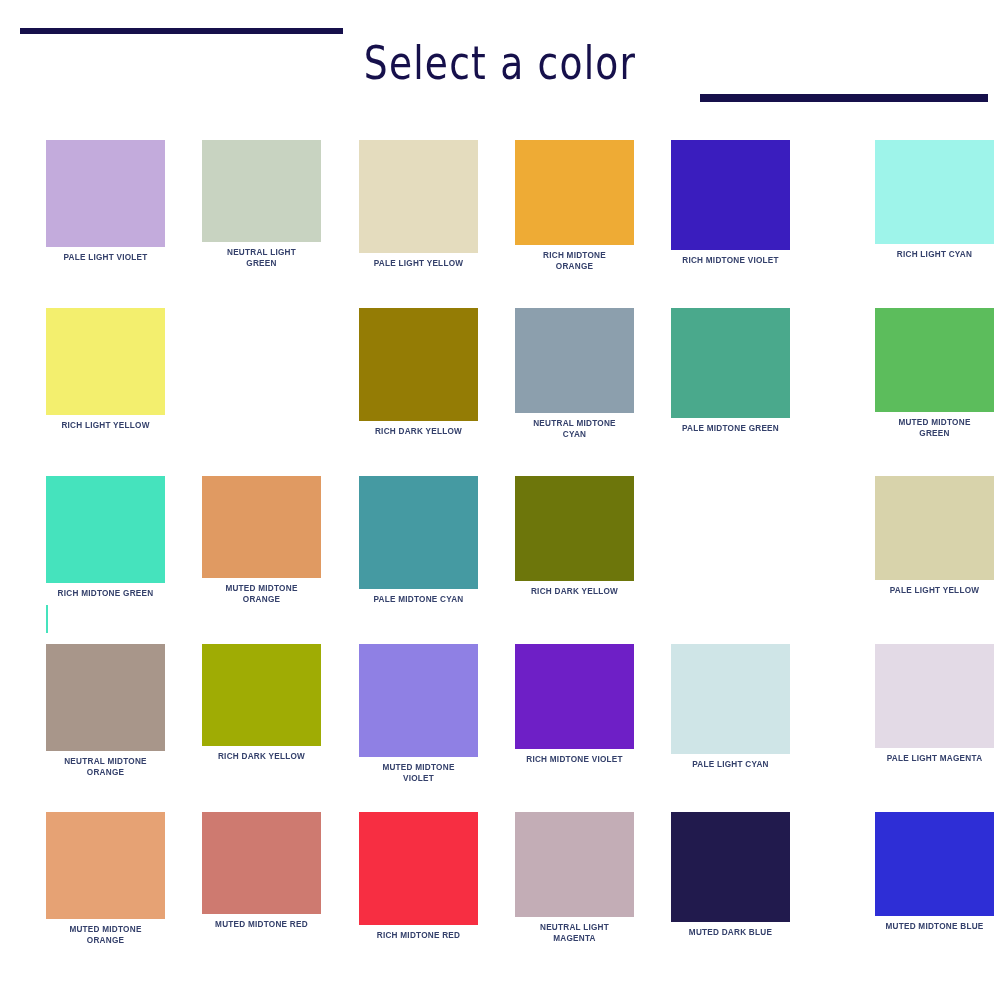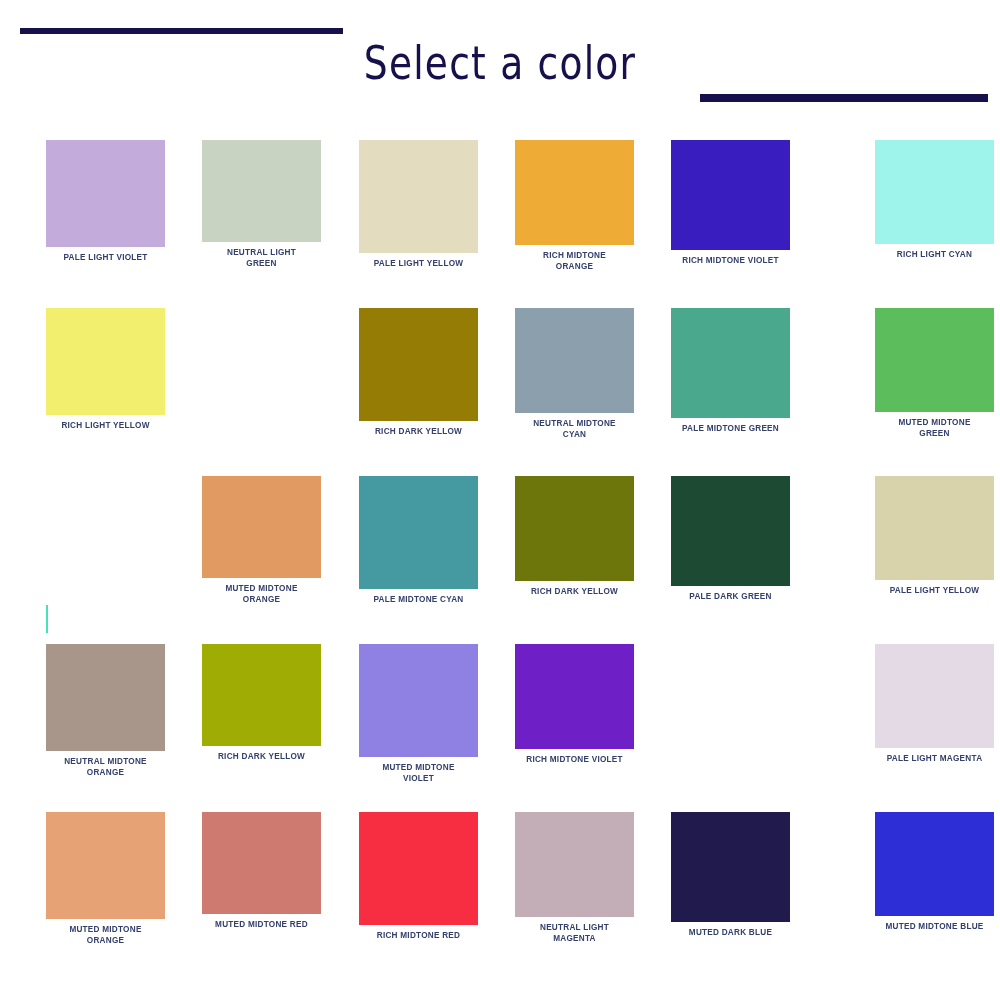--- a/index.html
+++ b/index.html
@@ -174,37 +174,37 @@
         <div class="swatch-chip h-e" style="background: rgb(74, 169, 140);"></div>
         <span class="swatch-label">PALE MIDTONE GREEN</span>
       </div>
       <div class="swatch-cell c5">
         <div class="swatch-chip h-f" style="background: rgb(92, 189, 92);"></div>
         <span class="swatch-label">MUTED MIDTONE
 GREEN</span>
       </div>
     </div>
     <div class="swatch-row">
+      <div class="swatch-cell c0">
+        <div class="swatch-chip h-a" style="background: rgb(69, 227, 189);"></div>
+        <span class="swatch-label">RICH MIDTONE GREEN</span>
+      </div>
       <div class="swatch-cell c1">
         <div class="swatch-chip h-b" style="background: rgb(224, 154, 98);"></div>
         <span class="swatch-label">MUTED MIDTONE
 ORANGE</span>
       </div>
       <div class="swatch-cell c2">
         <div class="swatch-chip h-c" style="background: rgb(69, 154, 162);"></div>
         <span class="swatch-label">PALE MIDTONE CYAN</span>
       </div>
       <div class="swatch-cell c3">
         <div class="swatch-chip h-d" style="background: rgb(109, 118, 11);"></div>
         <span class="swatch-label">RICH DARK YELLOW</span>
       </div>
-      <div class="swatch-cell c4">
-        <div class="swatch-chip h-e" style="background: rgb(29, 74, 50);"></div>
-        <span class="swatch-label">PALE DARK GREEN</span>
-      </div>
       <div class="swatch-cell c5">
         <div class="swatch-chip h-f" style="background: rgb(216, 211, 171);"></div>
         <span class="swatch-label">PALE LIGHT YELLOW</span>
       </div>
     </div>
     <div class="swatch-row">
       <div class="swatch-cell c0">
         <div class="swatch-chip h-a" style="background: rgb(168, 150, 138);"></div>
         <span class="swatch-label">NEUTRAL MIDTONE
 ORANGE</span>
@@ -214,20 +214,24 @@
         <span class="swatch-label">RICH DARK YELLOW</span>
       </div>
       <div class="swatch-cell c2">
         <div class="swatch-chip h-c" style="background: rgb(143, 128, 228);"></div>
         <span class="swatch-label">MUTED MIDTONE
 VIOLET</span>
       </div>
       <div class="swatch-cell c3">
         <div class="swatch-chip h-d" style="background: rgb(110, 31, 198);"></div>
         <span class="swatch-label">RICH MIDTONE VIOLET</span>
+      </div>
+      <div class="swatch-cell c4">
+        <div class="swatch-chip h-e" style="background: rgb(207, 229, 231);"></div>
+        <span class="swatch-label">PALE LIGHT CYAN</span>
       </div>
       <div class="swatch-cell c5">
         <div class="swatch-chip h-f" style="background: rgb(227, 218, 230);"></div>
         <span class="swatch-label">PALE LIGHT MAGENTA</span>
       </div>
     </div>
     <div class="swatch-row">
       <div class="swatch-cell c0">
         <div class="swatch-chip h-a" style="background: rgb(230, 162, 116);"></div>
         <span class="swatch-label">MUTED MIDTONE

